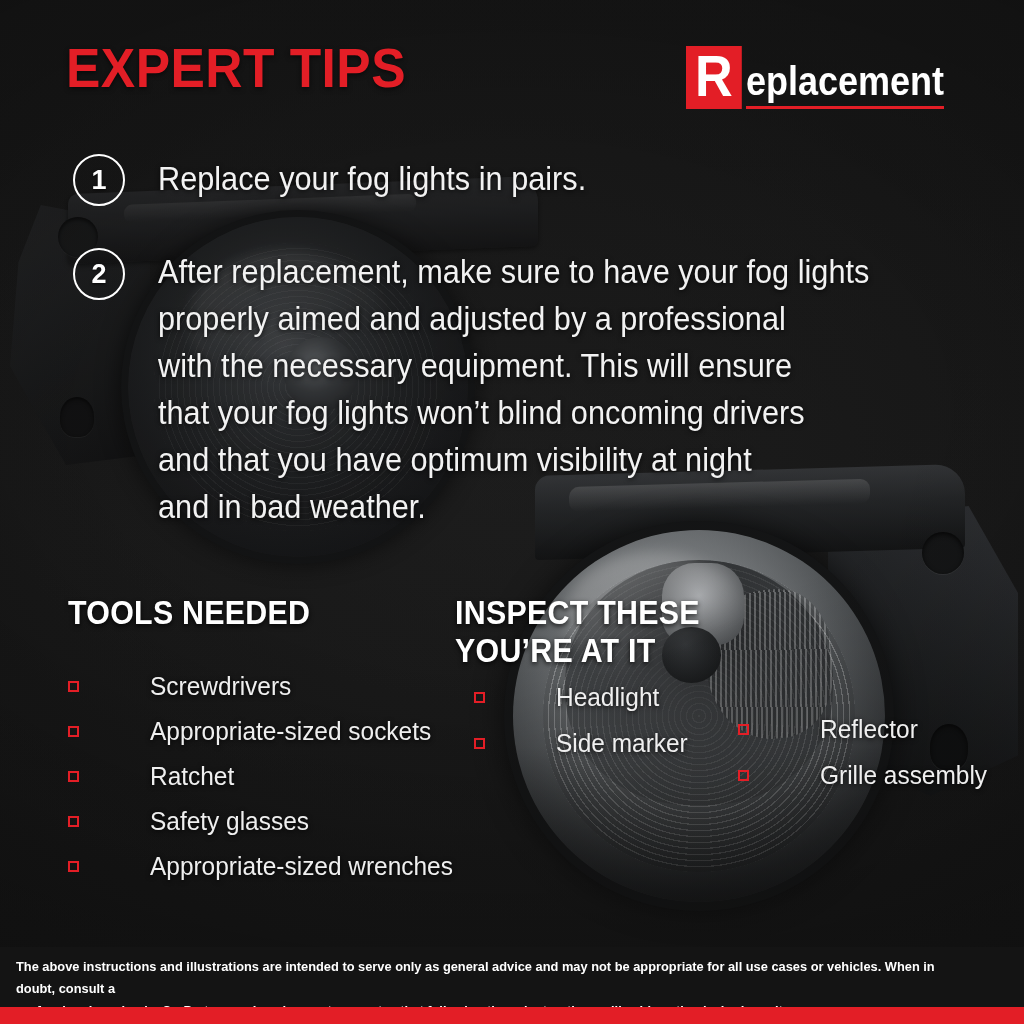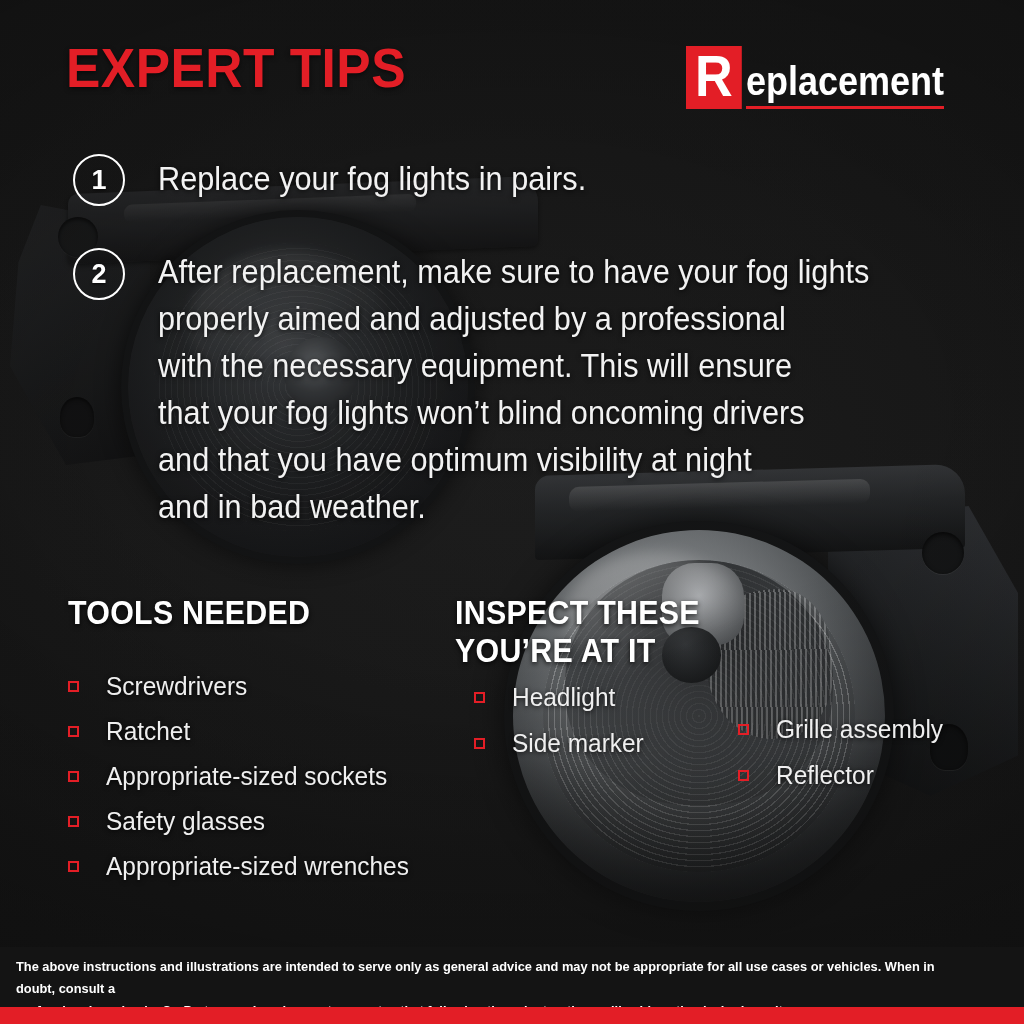--- a/index.html
+++ b/index.html
@@ -238,21 +238,21 @@
     transform:scaleX(.92);
     transform-origin:left top;
     text-shadow:0 2px 6px rgba(0,0,0,.8);
     white-space:pre-line;
   }
   #tools-head{left:68px;top:594px;}
   #inspect-head{left:455px;top:594px;}
 
   
   .check-list{position:absolute;}
-  .check-item{display:flex;align-items:center;}
+  .check-item{display:flex;align-items:center;gap:44px;}
   .check-box{
     width:11px;height:11px;flex:0 0 11px;
     border:2px solid #e31e26;
     background:transparent;
   }
   .check-label{
     color:#efefef;
     font-size:26px;
     font-weight:300;
     margin-left:27px;
@@ -353,28 +353,28 @@
     <div class="sec-head" id="inspect-head">INSPECT THESE
 YOU’RE AT IT</div>
 
     <div class="check-list" id="tools-list">
       <div class="check-item">
         <span class="check-box"></span>
         <span class="check-label">Screwdrivers</span>
       </div>
       <div class="check-item">
         <span class="check-box"></span>
+        <span class="check-label">Appropriate-sized sockets</span>
+      </div>
+      <div class="check-item">
+        <span class="check-box"></span>
         <span class="check-label">Ratchet</span>
       </div>
       <div class="check-item">
         <span class="check-box"></span>
-        <span class="check-label">Appropriate-sized sockets</span>
-      </div>
-      <div class="check-item">
-        <span class="check-box"></span>
         <span class="check-label">Safety glasses</span>
       </div>
       <div class="check-item">
         <span class="check-box"></span>
         <span class="check-label">Appropriate-sized wrenches</span>
       </div>
     </div>
 
     <div class="check-list" id="inspect-col-1">
       <div class="check-item">
@@ -383,25 +383,25 @@
       </div>
       <div class="check-item">
         <span class="check-box"></span>
         <span class="check-label">Side marker</span>
       </div>
     </div>
 
     <div class="check-list" id="inspect-col-2">
       <div class="check-item">
         <span class="check-box"></span>
+        <span class="check-label">Reflector</span>
+      </div>
+      <div class="check-item">
+        <span class="check-box"></span>
         <span class="check-label">Grille assembly</span>
-      </div>
-      <div class="check-item">
-        <span class="check-box"></span>
-        <span class="check-label">Reflector</span>
       </div>
     </div>
 
     <div class="footer-band"></div>
     <div class="footer-text">The above instructions and illustrations are intended to serve only as general advice and may not be appropriate for all use cases or vehicles. When in doubt, consult a
 professional mechanic. CarParts.com, Inc. does not guarantee that following these instructions will achieve the desired results.</div>
     <div class="footer-bar"></div>
 
   </div>
 </div>

